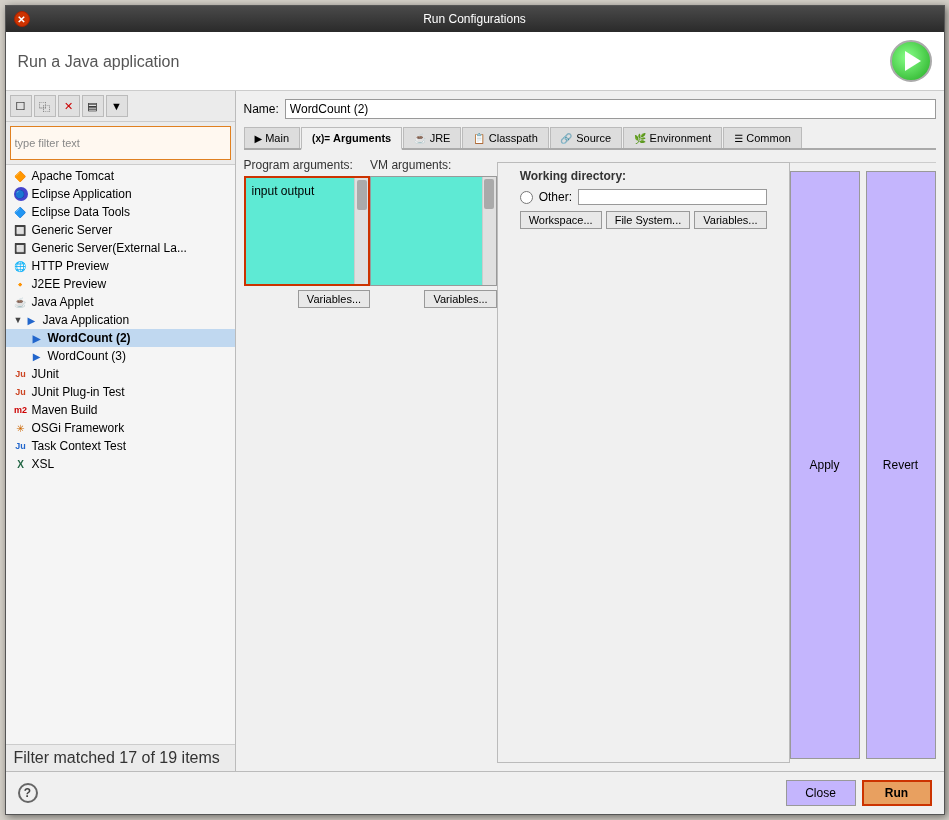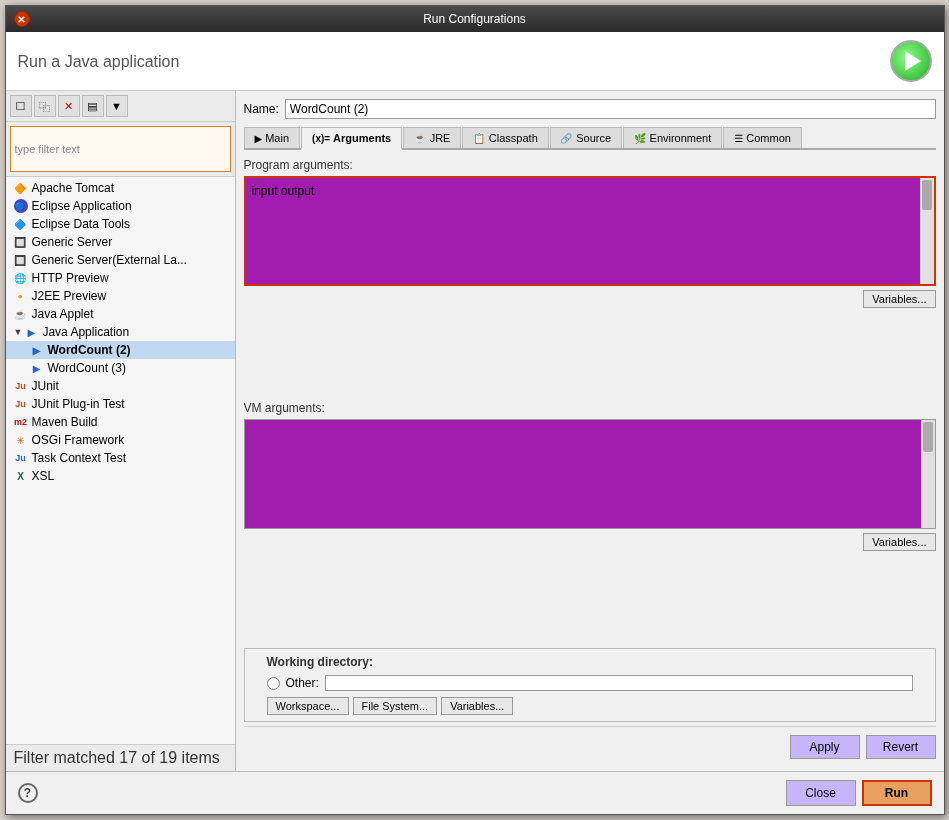--- a/index.html
+++ b/index.html
@@ -128,21 +128,21 @@
     .toolbar-btn.red { color: #cc0000; }
 
     .filter-box {
       padding: 4px;
       border-bottom: 1px solid #ccc;
       background: #ebebeb;
     }
 
     .filter-input {
       width: 100%;
-      padding: 16px 4px;
+      padding: 10px 4px;
       border: 1px solid #e08020;
       background: #fff8f0;
       font-size: 11px;
       color: #888;
       outline: none;
     }
 
     .tree-area {
       flex: 1;
       overflow-y: auto;
@@ -261,21 +261,21 @@
 
     .tab-icon { font-size: 10px; }
 
     .section-label {
       font-size: 12px;
       color: #333;
       margin-bottom: 4px;
     }
 
     .text-area-box {
-      background: #a21caf;
+      background: #5eead4;
       border: 1px solid #999;
       flex: 1;
       margin-bottom: 4px;
       overflow: hidden;
       display: flex;
       align-items: flex-start;
       padding: 4px;
       position: relative;
     }
 
@@ -429,21 +429,21 @@
     }
 
     .bottom-buttons {
       display: flex;
       gap: 6px;
     }
 
     .content-panels {
       flex: 1;
       display: flex;
-      flex-direction: column;
+      flex-direction: row;
       min-height: 0;
       overflow: hidden;
     }
   </style>
 </head>
 <body>
 
 <div class="dialog">
 
   <div class="title-bar">

